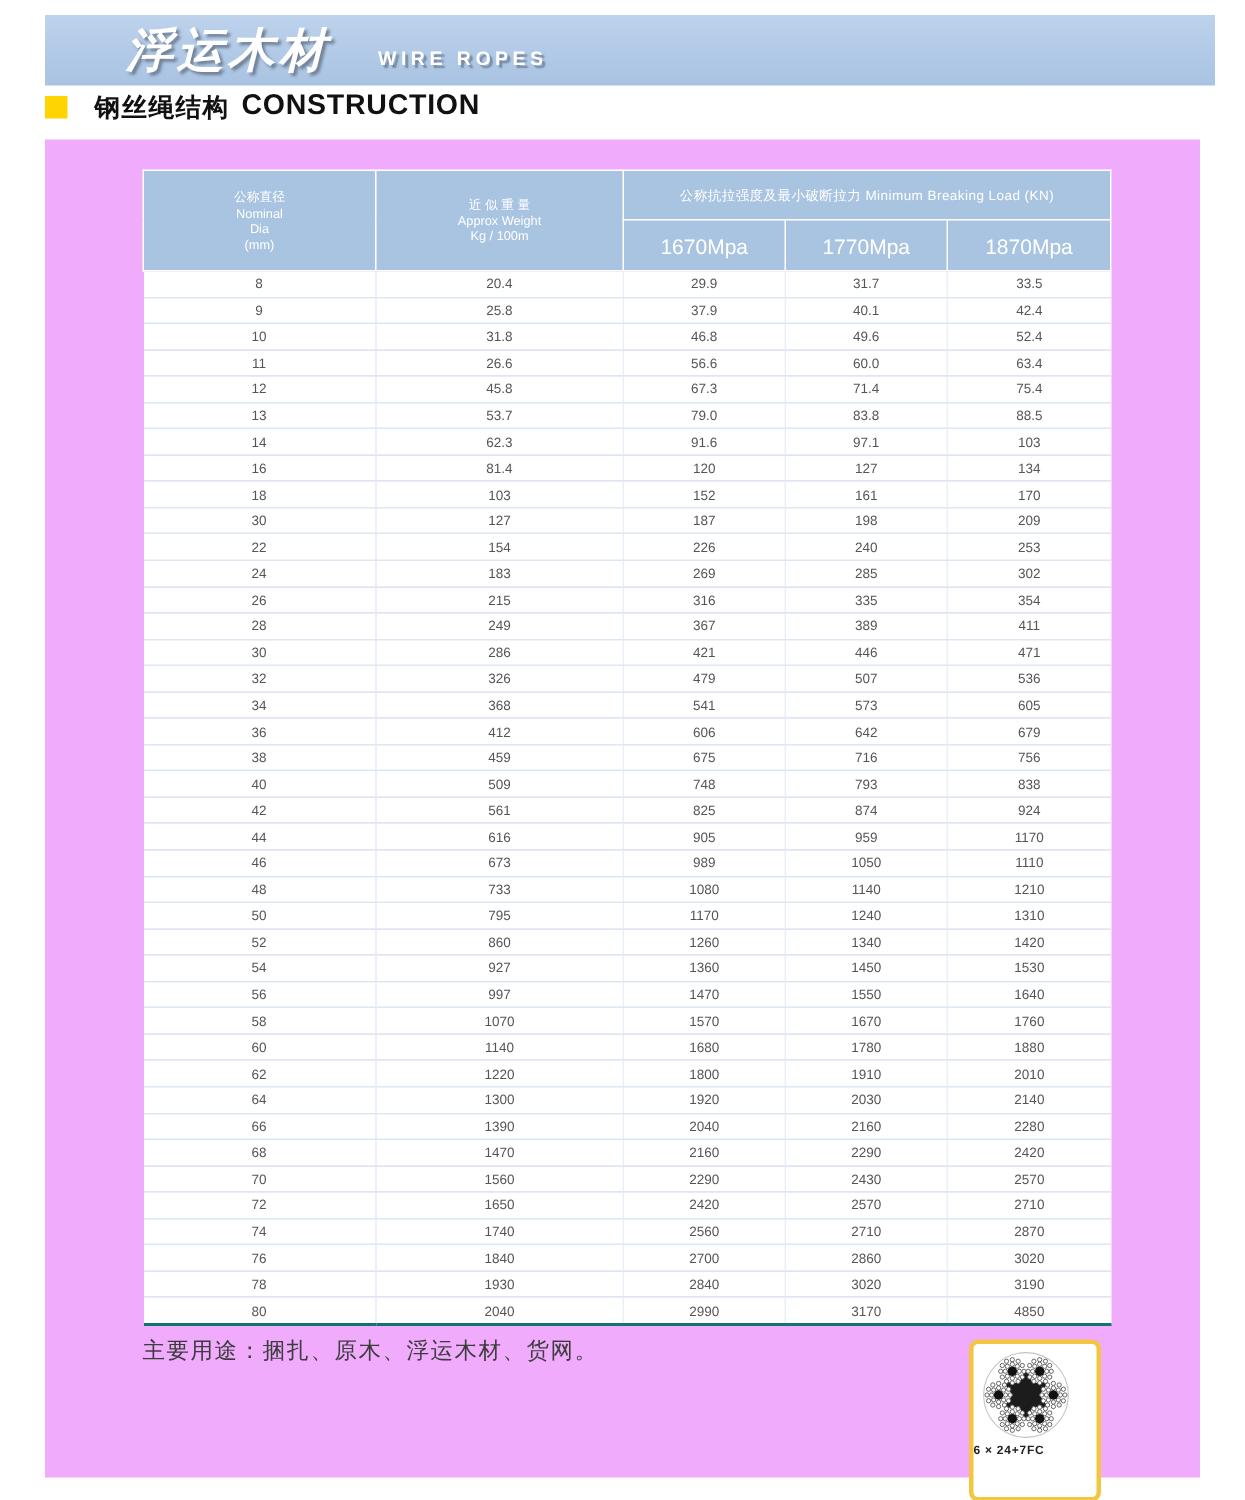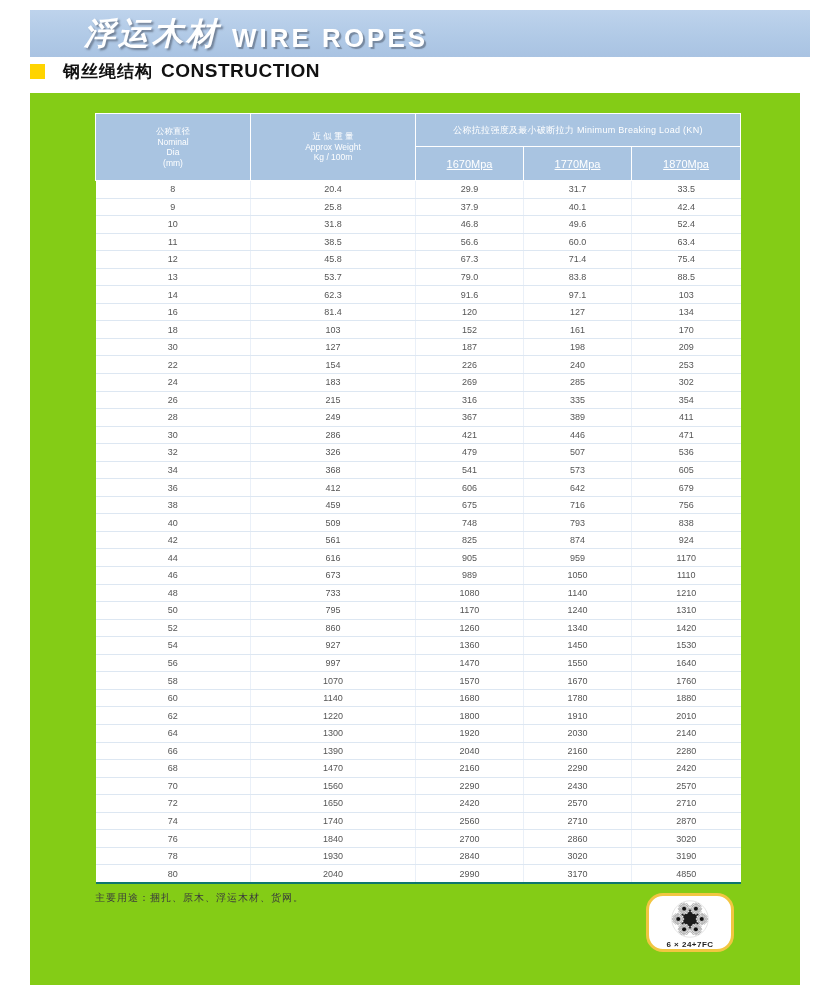--- a/index.html
+++ b/index.html
@@ -13,57 +13,57 @@
     position:absolute;left:30px;top:10px;width:780px;height:47px;
     background:linear-gradient(180deg,#bed3ec 0%,#b0c9e6 60%,#a9c3e2 100%);
     display:flex;align-items:center;padding-left:54px;box-sizing:border-box;
   }
   .title-zh{
     font-size:31px;font-weight:bold;color:#ffffff;font-style:italic;
     letter-spacing:3px;text-shadow:2px 2px 2px rgba(96,110,130,.8);
     white-space:nowrap;
   }
   .title-en{
-    font-size:26px;font-weight:bold;color:#ffffff;margin-left:12px;margin-top:10px;
+    font-size:13px;font-weight:bold;color:#ffffff;margin-left:32px;margin-top:10px;
     letter-spacing:3px;text-shadow:2px 2px 1px rgba(96,110,130,.7);white-space:nowrap;
   }
   
   .section-row{position:absolute;left:30px;top:61px;height:20px;display:flex;align-items:center;}
   .bullet{width:15px;height:15px;background:#ffd400;margin-right:18px;flex:none;}
   .section-zh{font-size:17px;font-weight:bold;color:#111;letter-spacing:1px;white-space:nowrap;}
   .section-en{font-size:19px;font-weight:bold;color:#111;margin-left:8px;letter-spacing:.5px;white-space:nowrap;}
   
-  .panel{position:absolute;left:30px;top:93px;width:770px;height:892px;background:#84cc16;}
+  .panel{position:absolute;left:30px;top:93px;width:770px;height:892px;background:#f0abfc;}
   
   .spec-table{
     position:absolute;left:65px;top:20px;width:645px;
     border-collapse:collapse;table-layout:fixed;
   }
   .spec-table thead th{
     background:#a9c4e1;color:#ffffff;font-weight:normal;
     border:1px solid #ffffff;text-align:center;vertical-align:middle;padding:0;
   }
   .th-main{font-size:8.5px;line-height:10.5px;}
   .th-group{height:32px;font-size:9px;letter-spacing:.3px;}
-  .th-sub{height:33px;font-size:11px;text-decoration:underline;}
+  .th-sub{height:33px;font-size:14px;}
   .spec-table tbody td{
     background:#ffffff;height:16.55px;padding:0;text-align:center;vertical-align:middle;
     font-size:9px;color:#555;border-bottom:1px solid #dde7f2;border-right:1px solid #eaf0f8;
   }
   .spec-table tbody td:last-child{border-right:none;}
   .spec-table tbody tr:last-child td{border-bottom:2px solid #0f766e;}
   
   .usage-note{
-    position:absolute;left:65px;top:798px;font-size:10px;color:#3c3c3c;letter-spacing:1px;
+    position:absolute;left:65px;top:798px;font-size:15px;color:#3c3c3c;letter-spacing:1px;
   }
   
   .rope-box{
-    position:absolute;left:616px;top:800px;width:88px;height:59px;
-    background:#ffffff;border:3px solid #f2c641;border-radius:17px;
-    display:flex;flex-direction:column;align-items:center;justify-content:flex-start;
+    position:absolute;left:616px;top:800px;width:88px;height:108px;
+    background:#ffffff;border:3px solid #f2c641;border-radius:6px;
+    display:flex;flex-direction:column;justify-content:flex-start;
     padding-top:3px;box-sizing:border-box;
   }
   .rope-label{font-size:8px;font-weight:bold;color:#222;letter-spacing:.5px;margin-top:1px;}
 </style>
 </head>
 <body>
 
 <div class="header-bar">
   <span class="title-zh">浮运木材</span>
   <span class="title-en">WIRE ROPES</span>
@@ -123,21 +123,21 @@
         </tr>
         <tr>
           <td>10</td>
           <td>31.8</td>
           <td>46.8</td>
           <td>49.6</td>
           <td>52.4</td>
         </tr>
         <tr>
           <td>11</td>
-          <td>38.5</td>
+          <td>26.6</td>
           <td>56.6</td>
           <td>60.0</td>
           <td>63.4</td>
         </tr>
         <tr>
           <td>12</td>
           <td>45.8</td>
           <td>67.3</td>
           <td>71.4</td>
           <td>75.4</td>

